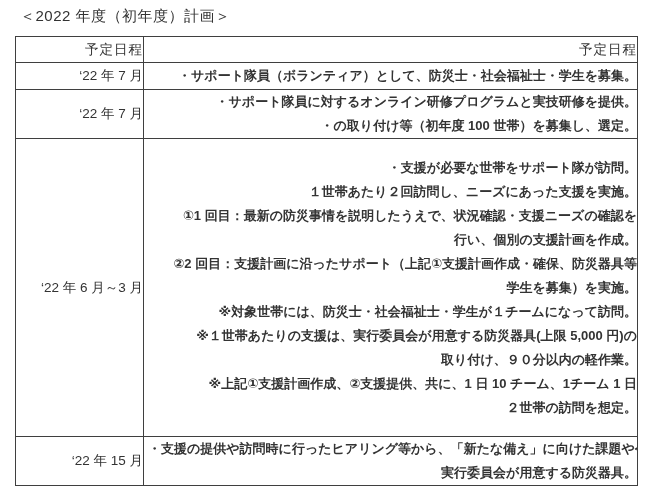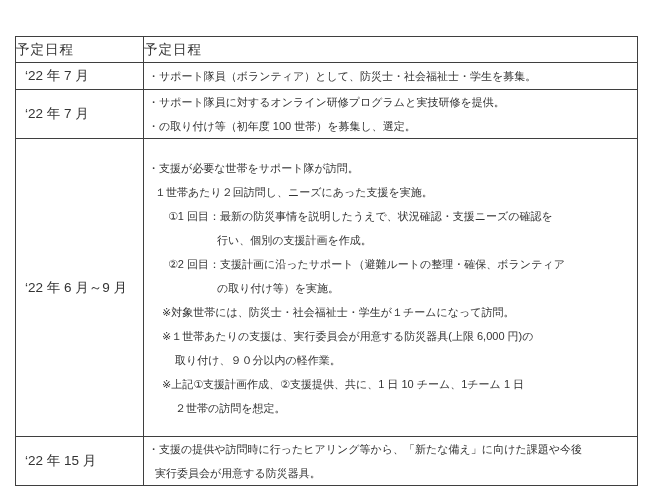--- a/index.html
+++ b/index.html
@@ -31,55 +31,58 @@
     width: 622px;
     border-collapse: collapse;
     table-layout: fixed;
     font-size: 13px;
   }
   .plan-table th, .plan-table td {
     border: 1px solid #3f3f3f;
     padding: 0;
     vertical-align: middle;
     font-weight: normal;
+    text-align: right;
   }
   .plan-table thead tr { height: 26px; }
   .plan-table th {
-    text-align: left;
+    text-align: right;
     font-size: 13.5px;
     letter-spacing: 1px;
   }
   tr.r0 { height: 27px; }
   tr.r1 { height: 48px; }
   tr.r2 { height: 298px; }
   tr.r3 { height: 48px; }
   td.date-cell {
     padding-left: 9px;
     font-size: 13.5px;
     white-space: nowrap;
   }
   td.activity-cell { padding: 0; }
   .activity-cell .line {
     line-height: 24px;
     white-space: nowrap;
     overflow: hidden;
-    font-size: 11px;
+    font-size: 13px;
+    font-weight: bold;
   }
   .l-a { padding-left: 4px; }
   .l-b { padding-left: 11px; }
   .l-c { padding-left: 24px; }
   .l-d { padding-left: 73px; }
   .l-e { padding-left: 18px; }
   .l-f { padding-left: 31px; }
   .gap { }
 </style>
 </head>
 <body>
 
 <div class="page">
+  <div class="doc-title">＜2022 年度（初年度）計画＞</div>
 
   <table class="plan-table">
     <colgroup>
       <col style="width:128px">
       <col style="width:494px">
     </colgroup>
     <thead>
       <tr>
         <th>予定日程</th>
         <th>予定日程</th>
@@ -93,30 +96,30 @@
           </td>
         </tr>
         <tr class="r1">
           <td class="date-cell">‘22 年 7 月</td>
           <td class="activity-cell">
             <div class="line l-a">・サポート隊員に対するオンライン研修プログラムと実技研修を提供。</div>
             <div class="line l-a">・の取り付け等（初年度 100 世帯）を募集し、選定。</div>
           </td>
         </tr>
         <tr class="r2">
-          <td class="date-cell">‘22 年 6 月～9 月</td>
+          <td class="date-cell">‘22 年 6 月～3 月</td>
           <td class="activity-cell">
             <div class="line l-a">・支援が必要な世帯をサポート隊が訪問。</div>
             <div class="line l-b">１世帯あたり２回訪問し、ニーズにあった支援を実施。</div>
             <div class="line l-c gap">①1 回目：最新の防災事情を説明したうえで、状況確認・支援ニーズの確認を</div>
             <div class="line l-d">行い、個別の支援計画を作成。</div>
-            <div class="line l-c gap">②2 回目：支援計画に沿ったサポート（避難ルートの整理・確保、ボランティア</div>
-            <div class="line l-d">の取り付け等）を実施。</div>
+            <div class="line l-c gap">②2 回目：支援計画に沿ったサポート（上記①支援計画作成・確保、防災器具等</div>
+            <div class="line l-d">学生を募集）を実施。</div>
             <div class="line l-e gap">※対象世帯には、防災士・社会福祉士・学生が１チームになって訪問。</div>
-            <div class="line l-e">※１世帯あたりの支援は、実行委員会が用意する防災器具(上限 6,000 円)の</div>
+            <div class="line l-e">※１世帯あたりの支援は、実行委員会が用意する防災器具(上限 5,000 円)の</div>
             <div class="line l-f">取り付け、９０分以内の軽作業。</div>
             <div class="line l-e">※上記①支援計画作成、②支援提供、共に、1 日 10 チーム、1チーム 1 日</div>
             <div class="line l-f">２世帯の訪問を想定。</div>
           </td>
         </tr>
         <tr class="r3">
           <td class="date-cell">‘22 年 15 月</td>
           <td class="activity-cell">
             <div class="line l-a">・支援の提供や訪問時に行ったヒアリング等から、「新たな備え」に向けた課題や今後</div>
             <div class="line l-b">実行委員会が用意する防災器具。</div>

